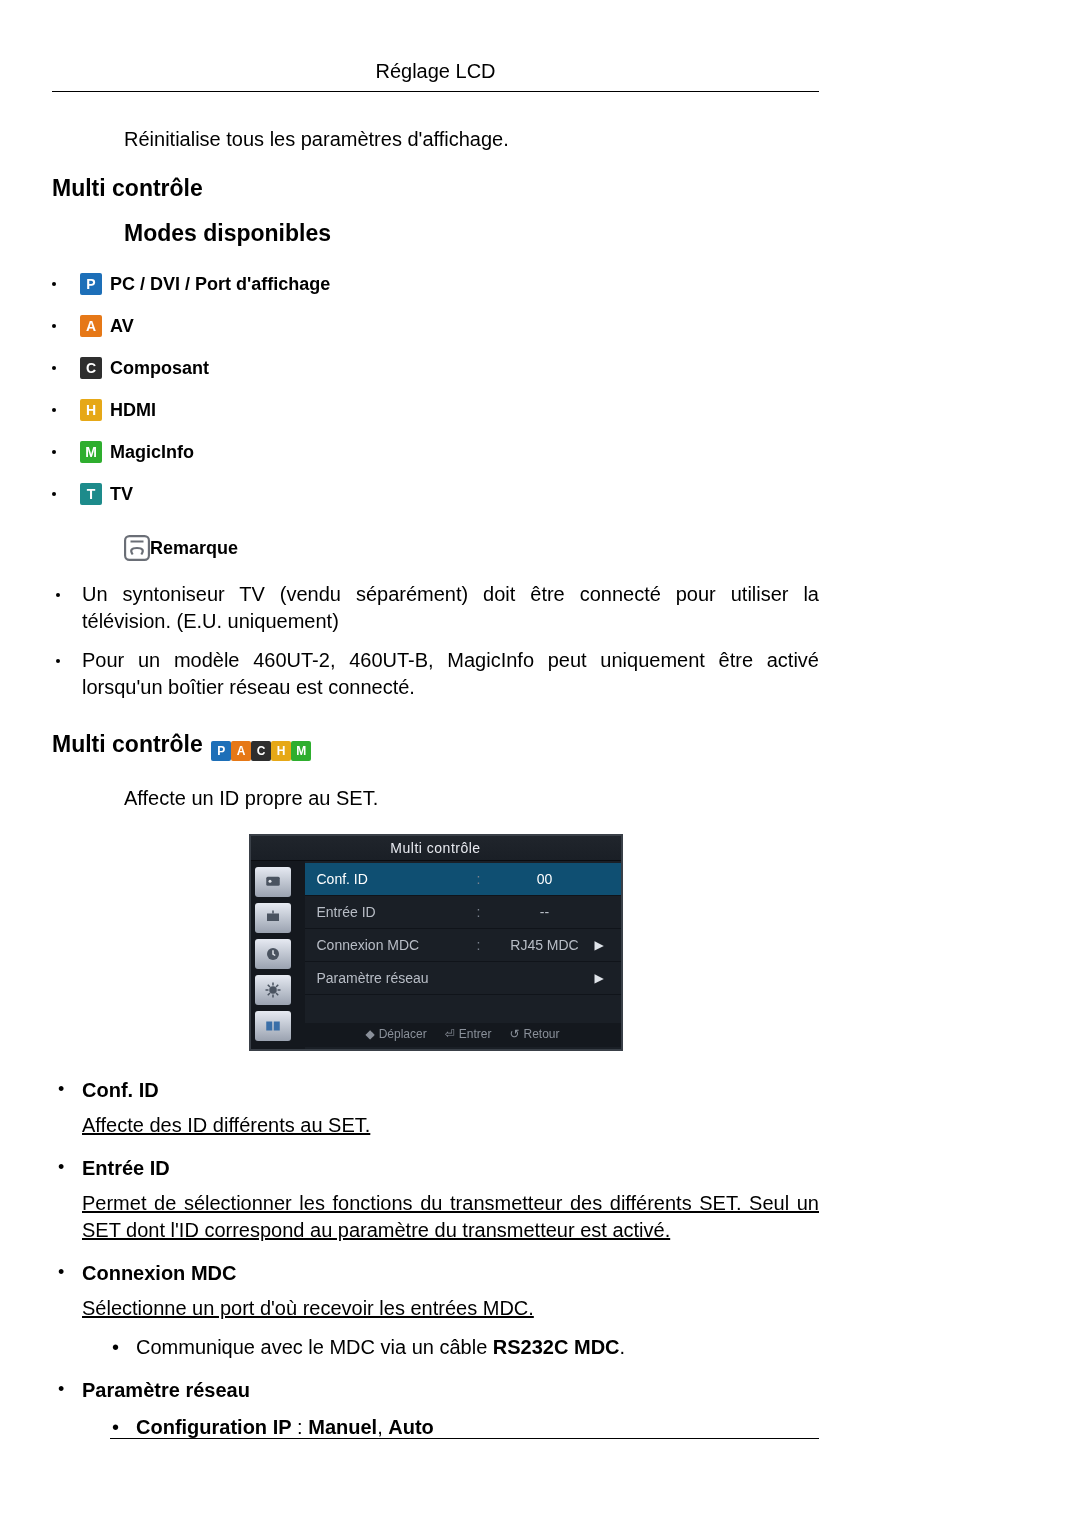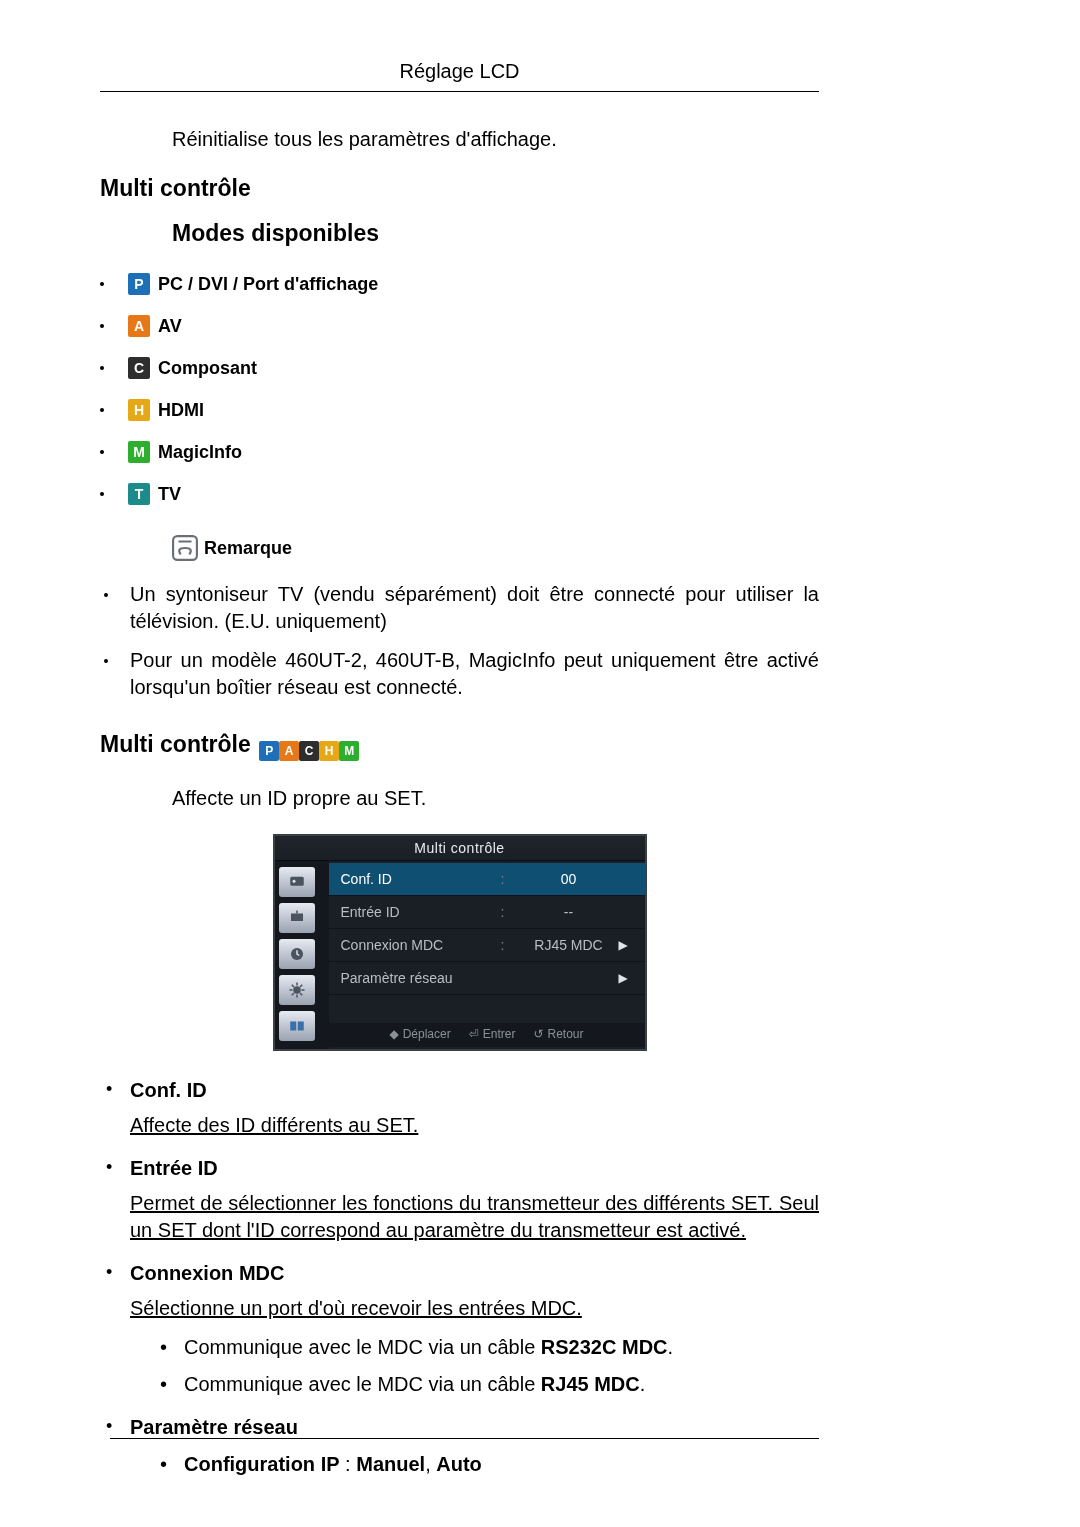--- a/index.html
+++ b/index.html
@@ -6,21 +6,21 @@
     margin: 0;
     padding: 0;
     background: #fff;
     font-family: Arial, Helvetica, sans-serif;
     color: #000;
   }
   .page {
     width: 929px;
     height: 1527px;
     box-sizing: border-box;
-    padding: 60px 110px 60px 100px;
+    padding: 60px 110px 60px 52px;
     position: relative;
   }
   .header-title {
     text-align: center;
     font-size: 20px;
     padding-bottom: 8px;
   }
   .hr {
     border: none;
     border-top: 1.5px solid #000;
@@ -84,21 +84,21 @@
   .mi-P { background: #1d6fb8; }
   .mi-A { background: #e67817; }
   .mi-C { background: #2e2e2e; }
   .mi-H { background: #e6a817; }
   .mi-M { background: #2eae2e; }
   .mi-T { background: #1d8b8b; }
 
   .note-row {
     display: flex;
     align-items: center;
-    gap: 6px;
+    gap: 0;
     margin: 10px 0 14px 0;
   }
   .note-icon {
     width: 26px;
     height: 26px;
     display: inline-flex;
     align-items: center;
     justify-content: center;
   }
   .note-icon svg { width: 26px; height: 26px; }
@@ -408,23 +408,20 @@
       <div class="detail-title">Entrée ID</div>
       <div class="detail-para">Permet de sélectionner les fonctions du transmetteur des différents SET. Seul un SET dont l'ID correspond au paramètre du transmetteur est activé.</div>
     </li>
     <li>
       <div class="detail-title">Connexion MDC</div>
       <div class="detail-para">Sélectionne un port d'où recevoir les entrées MDC.</div>
       <ul class="sub-bullets">
         <li>
           <span>Communique avec le MDC via un câble </span><span class="b-bold">RS232C MDC</span><span>.</span>
         </li>
-        <li>
-          <span>Communique avec le MDC via un câble </span><span class="b-bold">RJ45 MDC</span><span>.</span>
-        </li>
       </ul>
     </li>
     <li>
       <div class="detail-title">Paramètre réseau</div>
       <ul class="sub-bullets">
         <li>
           <span class="b-bold">Configuration IP</span><span> : </span><span class="b-bold">Manuel</span><span>, </span><span class="b-bold">Auto</span>
         </li>
       </ul>
     </li>

